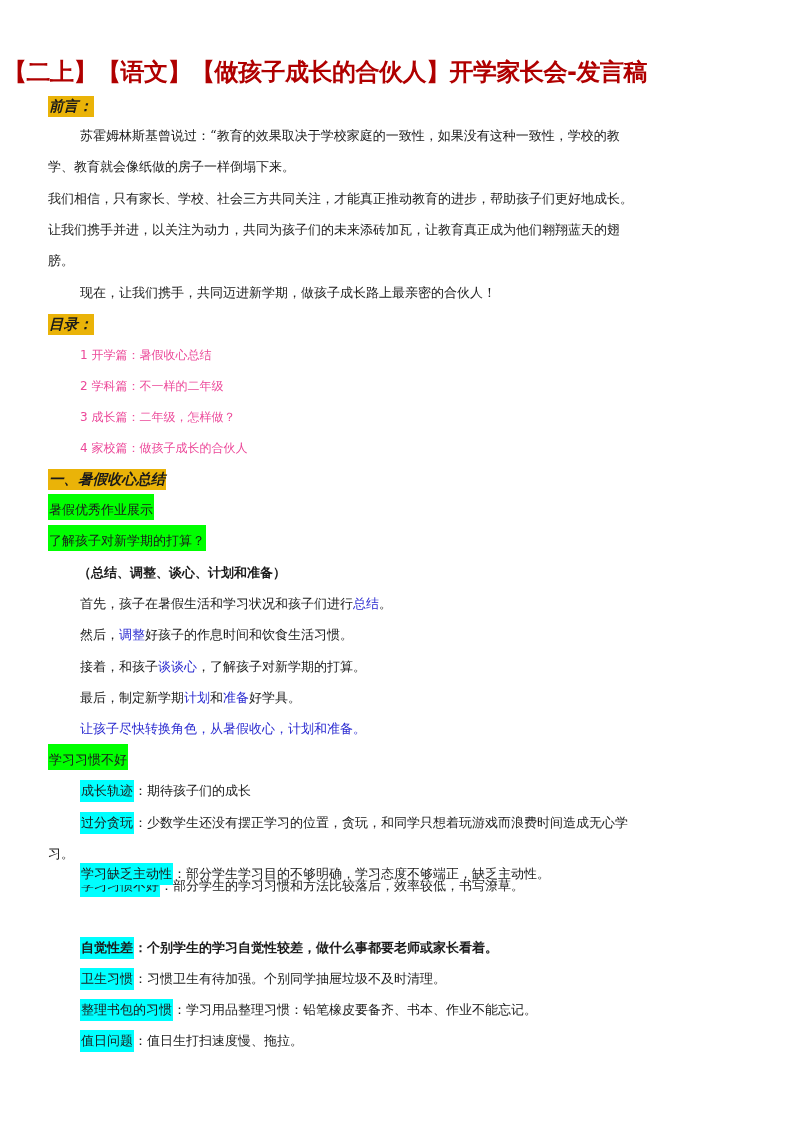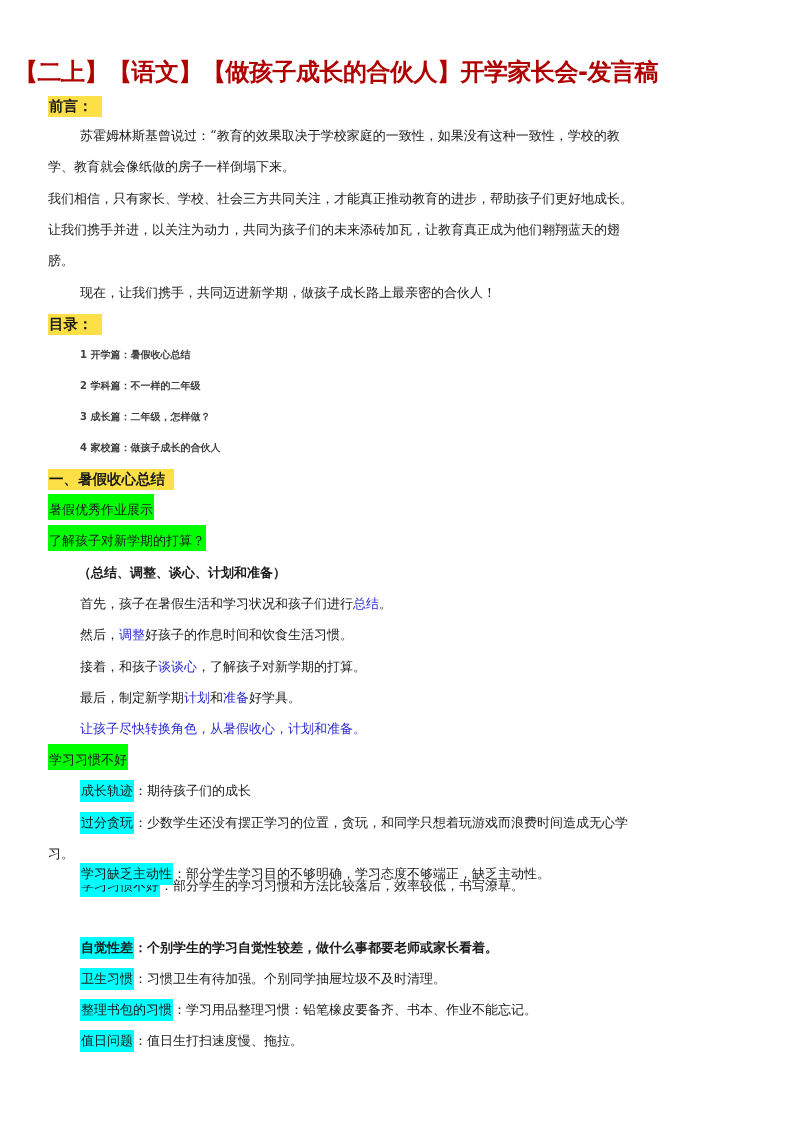--- a/index.html
+++ b/index.html
@@ -1,27 +1,27 @@
 <!DOCTYPE html>
 <html><head>
 <meta charset="utf-8">
 <style>
   html, body { margin: 0; padding: 0; background: #ffffff; }
   body { width: 793px; height: 1122px; position: relative; overflow: hidden;
          font-family: "DejaVu Serif", "Liberation Serif", serif; color: #1a1a1a; }
-  .title { position: absolute; left: 12px; width: 648px; top: 56px; text-align: center;
+  .title { position: absolute; left: 1px; width: 648px; top: 56px; text-align: center;
            font-family: "DejaVu Sans", "Liberation Sans", sans-serif; font-weight: bold;
            font-size: 24px; color: #b00000; letter-spacing: -0.5px; white-space: nowrap; }
   .line { position: absolute; left: 48px; font-size: 13px; line-height: 20px; white-space: nowrap; }
   .indent { left: 80px; }
   .heading { font-family: "DejaVu Sans", "Liberation Sans", sans-serif; font-weight: bold; font-size: 14.5px; }
-  .hl-yellow { background: #fde047; padding: 2px 9px 3px 1px; }
+  .hl-yellow { background: #eab308; padding: 2px 1px 3px 1px; font-style: italic; }
   .hl-green { background: #00ff00; padding: 8px 1px 3px 1px; }
   .hl-cyan { background: #00ffff; padding: 3px 1px 4px 1px; }
-  .toc { font-family: "DejaVu Sans", "Liberation Sans", sans-serif; font-weight: bold; color: #404040; font-size: 10px; }
+  .toc { font-family: "DejaVu Sans", "Liberation Sans", sans-serif; font-weight: normal; color: #ec4899; font-size: 12px; }
   .blue { color: #2a2ad0; }
   .bold-black { font-family: "DejaVu Sans", "Liberation Sans", sans-serif; font-weight: bold; }
 </style>
 </head>
 <body>
 
 <div class="title">【二上】【语文】【做孩子成长的合伙人】开学家长会-发言稿</div>
 
 <div class="line heading" style="top:96px;">
   <span class="hl-yellow">前言：</span>

